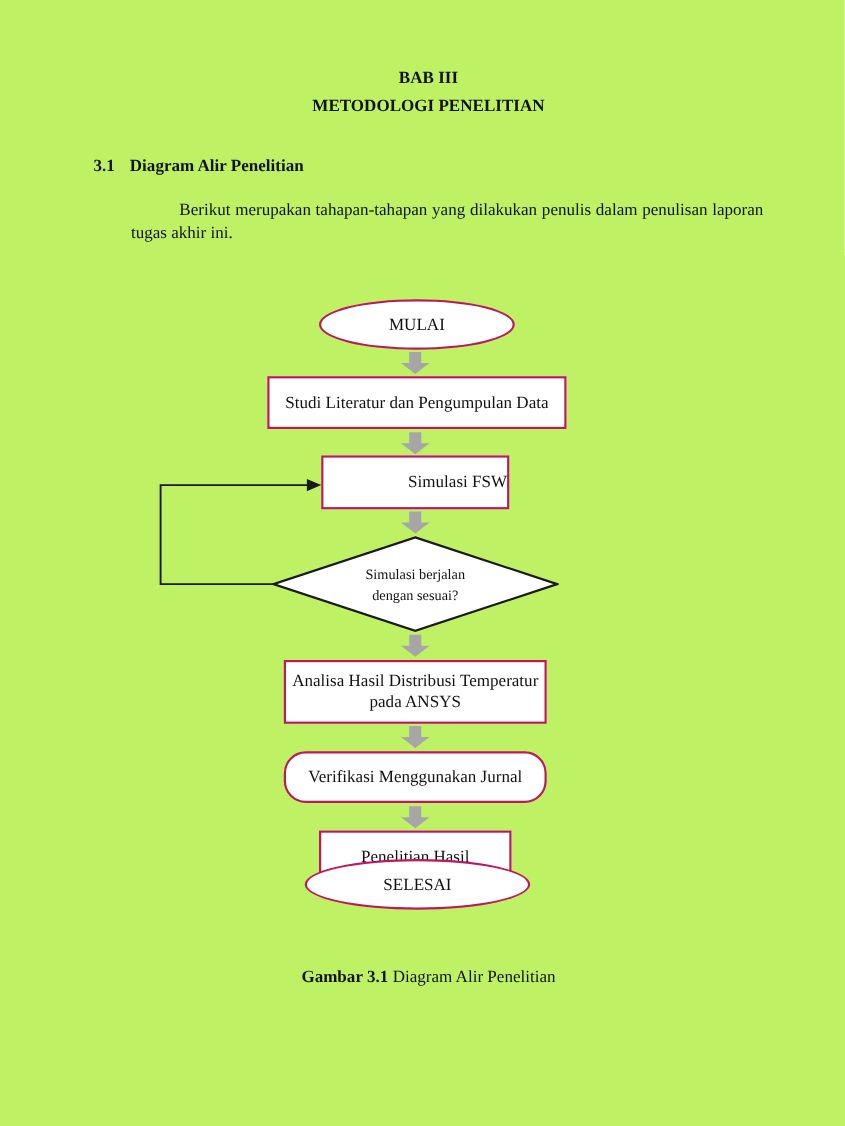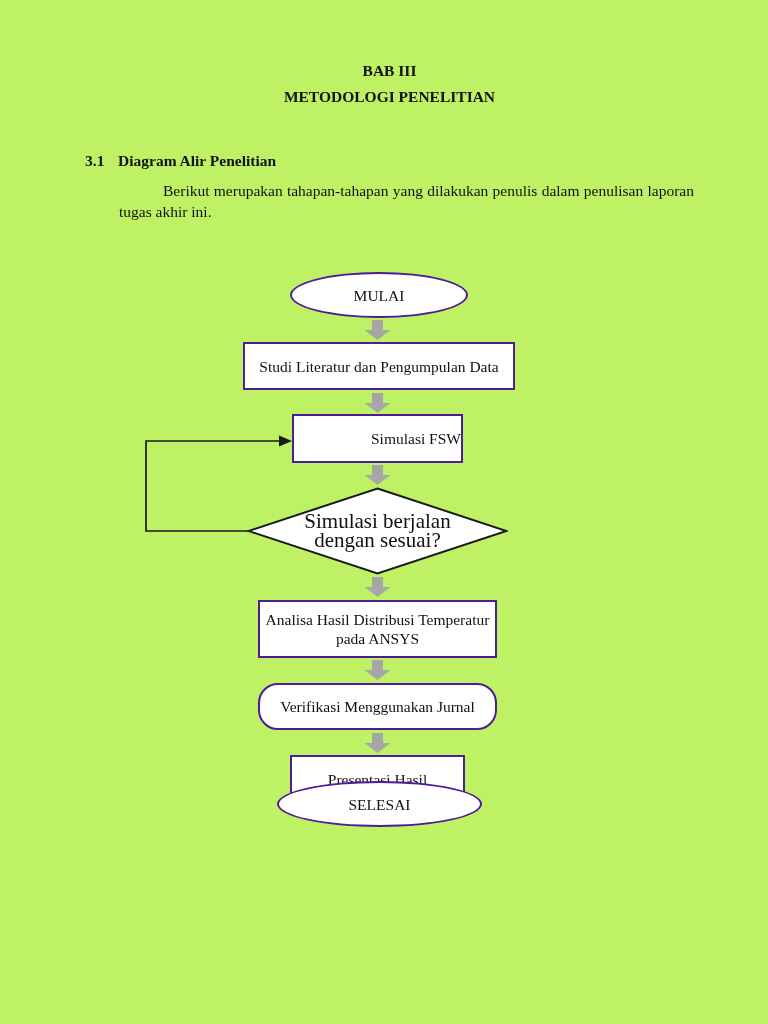--- a/index.html
+++ b/index.html
@@ -12,50 +12,50 @@
     position: relative; width: 768px; height: 1024px;
     background: #bef264; overflow: hidden;
   }
 
   
   .chapter-title {
     position: absolute; left: 85px; top: 58px; width: 609px;
     text-align: center; font-weight: bold; font-size: 15.5px; line-height: 26px;
   }
   .section-heading {
-    position: absolute; left: 85px; top: 151px;
+    position: absolute; left: 85px; top: 141px;
     font-weight: bold; font-size: 15.5px; line-height: 19px;
   }
   .section-heading .sec-num { display: inline-block; width: 33px; }
   .paragraph {
     position: absolute; left: 119px; top: 181px; width: 575px;
     font-size: 15.5px; line-height: 20.5px;
   }
   .paragraph .para-line1 {
     display: block; text-indent: 44px;
     text-align: justify; text-align-last: justify;
   }
   .paragraph .para-line2 { display: block; }
 
   
   .node {
     position: absolute; box-sizing: border-box;
-    border: 2px solid #4c1d95; background: #ffffff;
+    border: 2px solid #be185d; background: #ffffff;
     display: flex; flex-direction: column; align-items: center; justify-content: center;
     text-align: center; font-size: 15.5px; line-height: 19px;
   }
   .ellipse { border-radius: 50%; }
   .diamond-wrap {
     position: absolute; left: 247px; top: 487px; width: 261px; height: 88px;
   }
   .diamond-wrap svg { position: absolute; left: 0; top: 0; width: 100%; height: 100%; }
   .diamond-label {
     position: absolute; left: 0; top: 0; width: 100%; height: 100%;
     display: flex; flex-direction: column; align-items: center; justify-content: center;
-    text-align: center; font-size: 21px; line-height: 19px;
+    text-align: center; font-size: 13px; line-height: 19px;
   }
   .node-mulai      { left: 290px; top: 272px; width: 178px; height: 46px; }
   .node-studi      { left: 243px; top: 342px; width: 272px; height: 48px; }
   .node-simulasi   { left: 292px; top: 414px; width: 171px; height: 49px; align-items: flex-end; }
   .node-analisa    { left: 258px; top: 600px; width: 239px; height: 58px; }
   .node-verifikasi { left: 258px; top: 683px; width: 239px; height: 47px; border-radius: 20px; }
   .node-presentasi { left: 290px; top: 755px; width: 175px; height: 48px; }
   .node-selesai    { left: 277px; top: 781px; width: 205px; height: 46px; }
 
   .connector-layer {
@@ -126,21 +126,24 @@
   <div class="node node-analisa">
     <span>Analisa Hasil Distribusi Temperatur</span>
     <span>pada ANSYS</span>
   </div>
 
   <div class="node node-verifikasi">
     <span>Verifikasi Menggunakan Jurnal</span>
   </div>
 
   <div class="node node-presentasi">
-    <span>Presentasi Hasil</span>
+    <span>Penelitian Hasil</span>
   </div>
 
   <div class="node ellipse node-selesai">
     <span>SELESAI</span>
   </div>
 
+  <div class="figure-caption">
+    <span class="cap-label">Gambar 3.1</span><span class="cap-text">Diagram Alir Penelitian</span>
+  </div>
 
 </div>
 
 </body></html>

